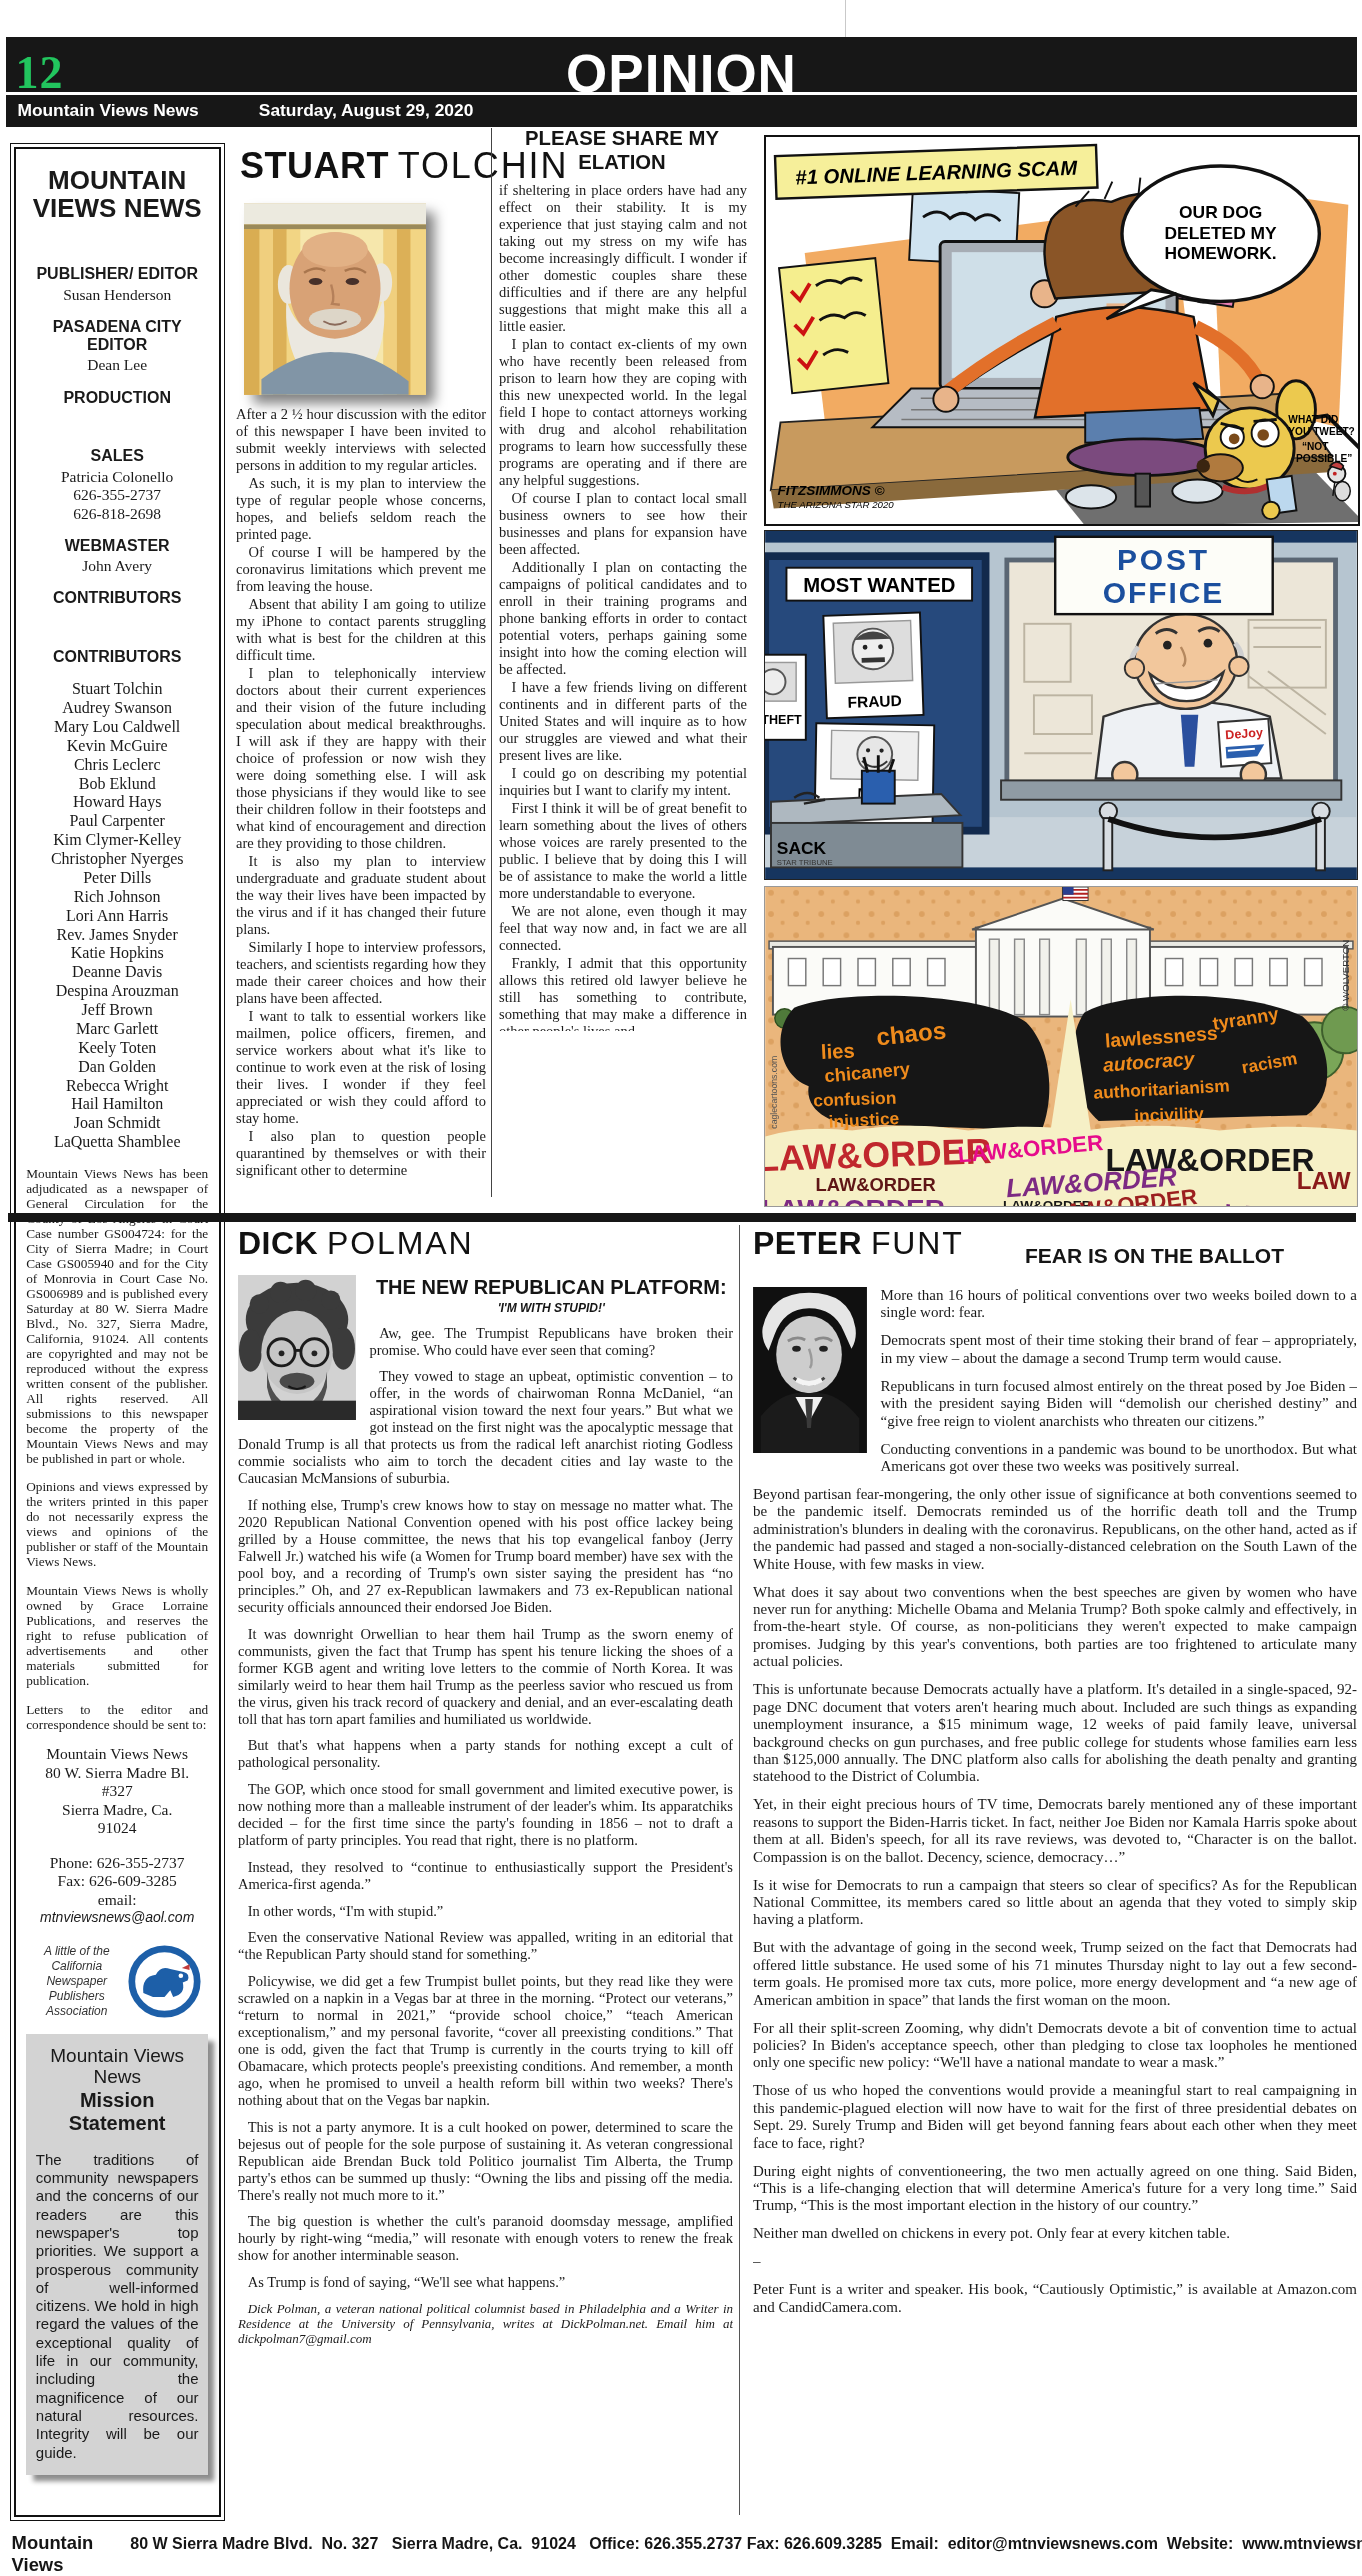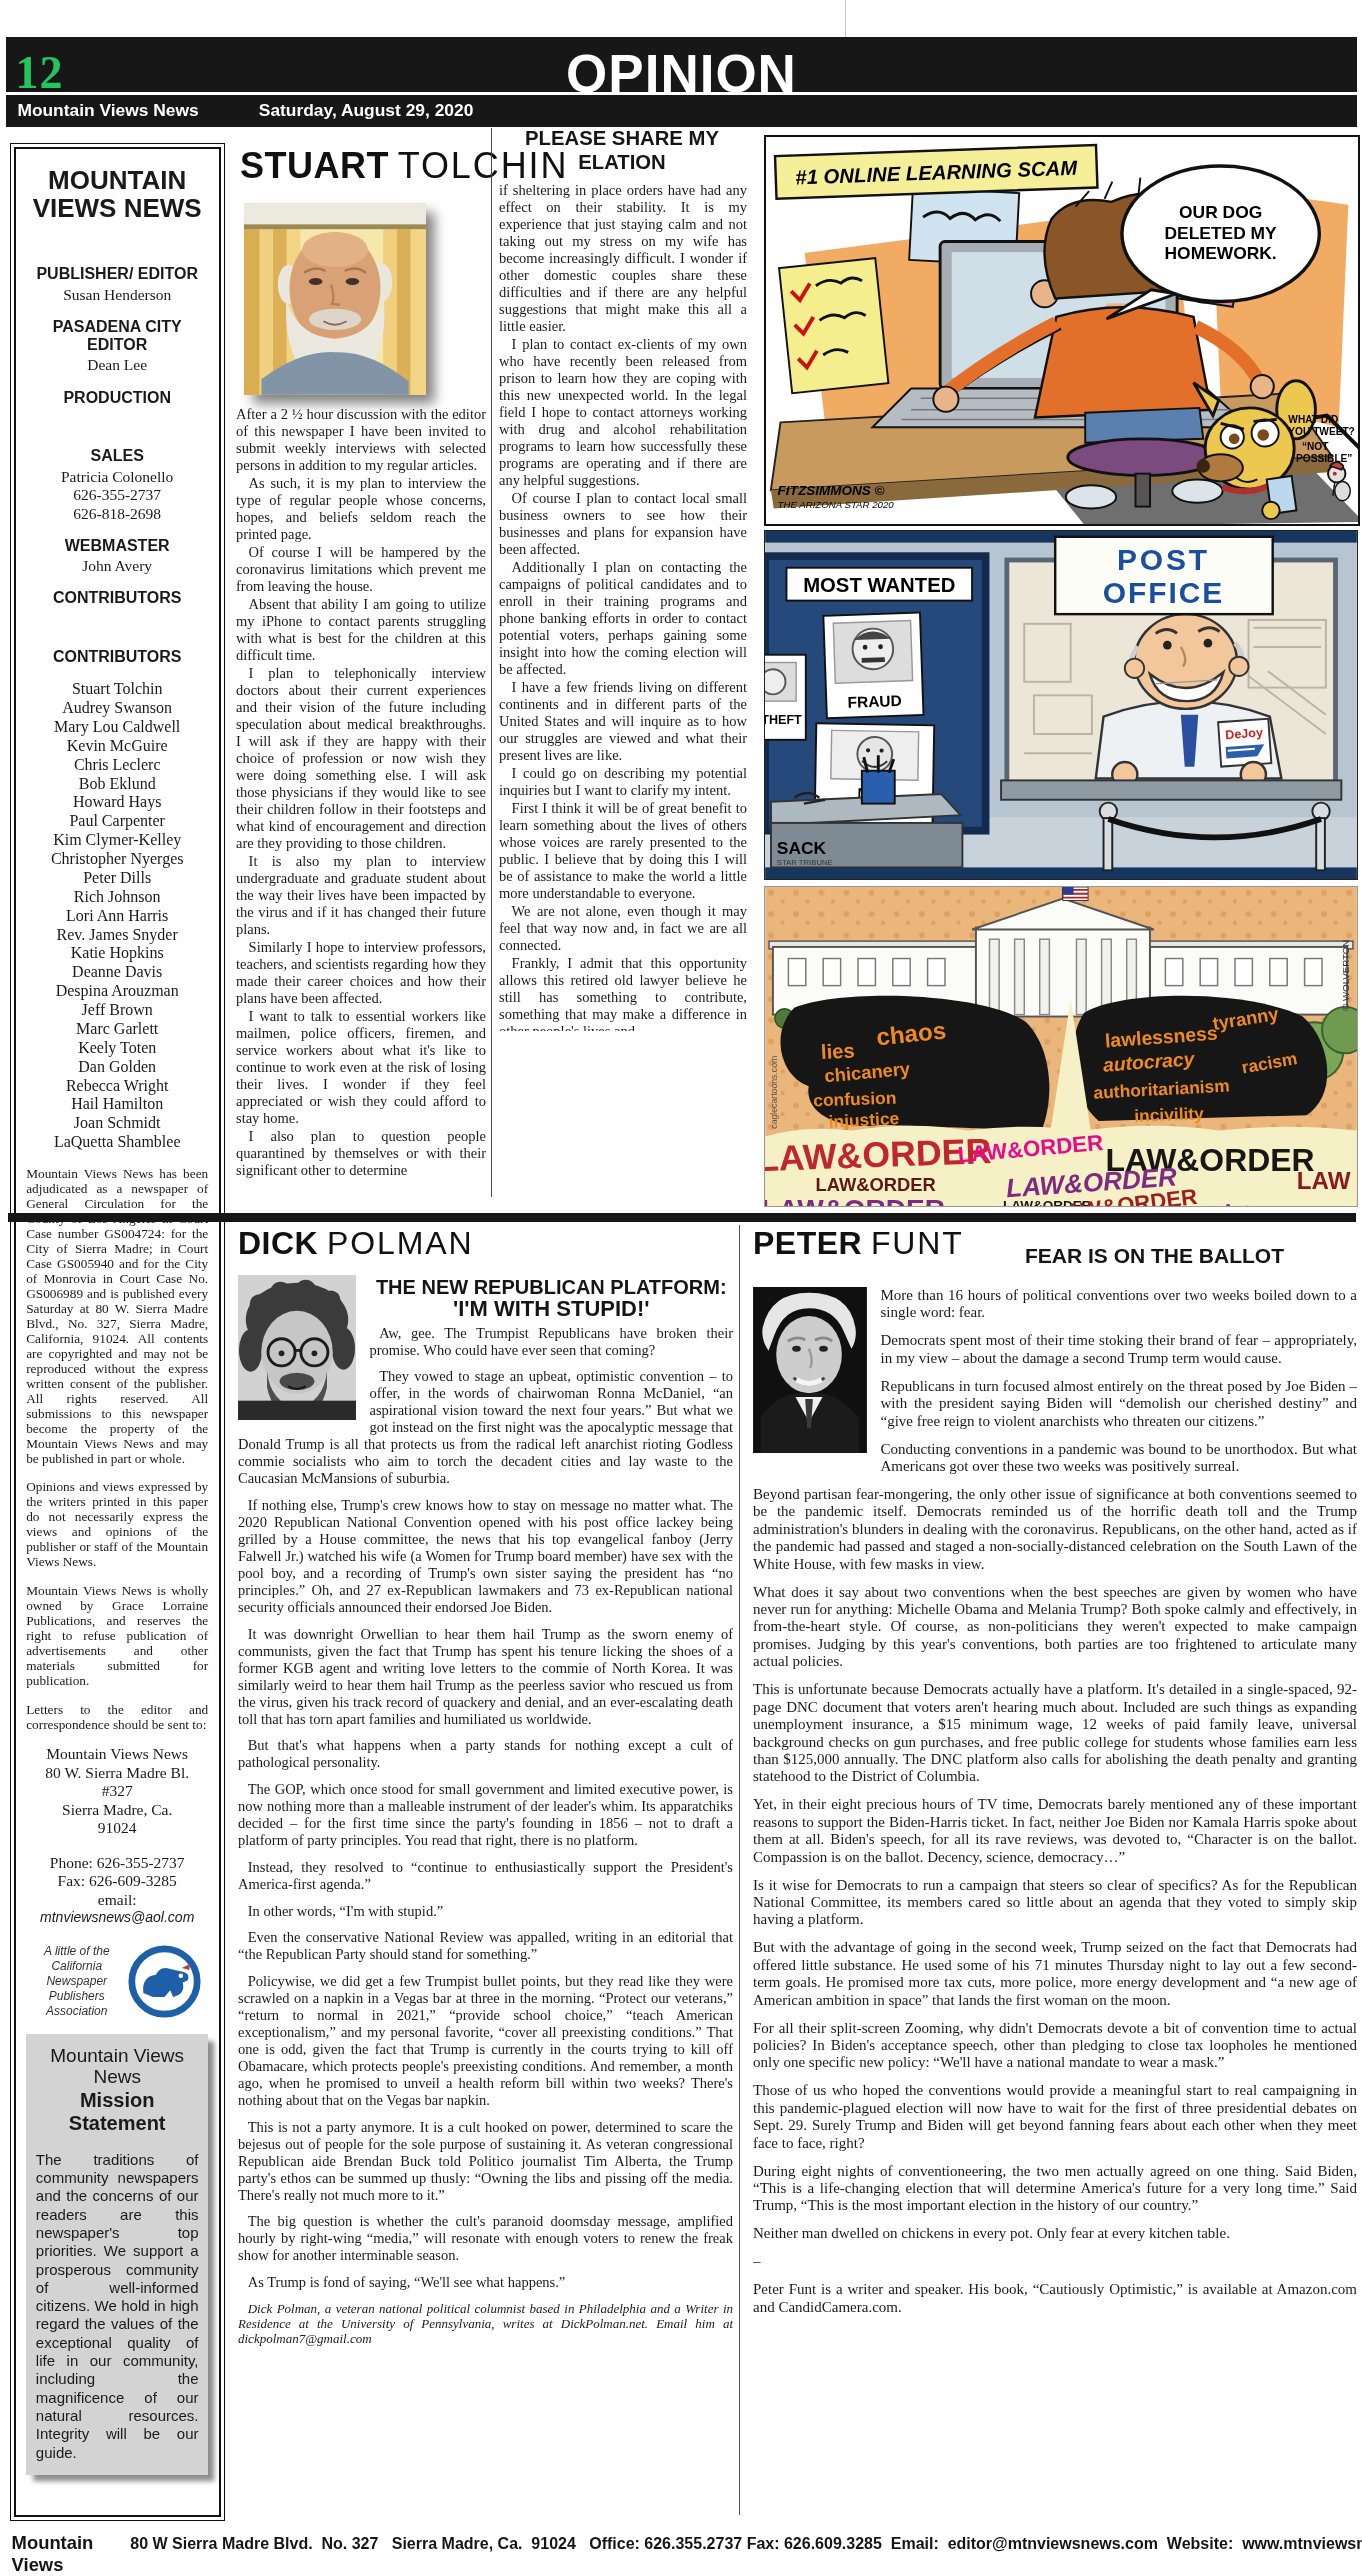--- a/index.html
+++ b/index.html
@@ -40,21 +40,21 @@
   .mis-b{text-align:justify;font-size:15px;line-height:1.22;}
   
   .byline{position:absolute;font-family:"Liberation Sans",sans-serif;white-space:nowrap;color:#111;}
   .by-f{font-weight:800;letter-spacing:0.5px;} .by-l{font-weight:300;letter-spacing:1.9px;margin-left:8.7px;}
   .tol-by{left:240px;top:145px;font-size:36px;}
   .pol-by{left:238px;top:1225px;font-size:32px;}
   .funt-by{left:753px;top:1225px;font-size:32px;}
   .headline{font-family:"Liberation Sans",sans-serif;font-weight:800;text-align:center;color:#151515;}
   .tol-head{position:absolute;left:497px;top:126px;width:250px;font-size:20.3px;line-height:1.2;}
   .funt-head{position:absolute;left:958px;top:1244px;width:393px;font-size:21px;}
-  .pol-h1{font-size:20px;line-height:1.25;} .pol-h2{font-size:22px;margin-bottom:7.7px;}
+  .pol-h1{font-size:20px;line-height:1.25;} .pol-h2{font-size:12px;font-style:italic;margin-bottom:7.7px;}
   
   .col{position:absolute;text-align:justify;font-size:14.5px;line-height:17px;overflow:hidden;}
   .col p{margin:0 0 1px;text-indent:12.6px;}
   .col p:first-child{text-indent:0;}
   .tol-c1{left:236px;top:406px;width:250px;height:791px;}
   .tol-c2{left:499px;top:182px;width:248px;height:849px;}
   .colrule{position:absolute;left:491px;top:128px;width:1px;height:1069px;background:#444;}
   .vrule{position:absolute;left:739px;top:1225px;width:1px;height:1290px;background:#555;}
   .divider{position:absolute;left:7.7px;top:1213px;width:1348px;height:8.7px;background:#161616;}
   .pol-body{position:absolute;left:238px;top:1275px;width:495px;height:1244px;overflow:hidden;

